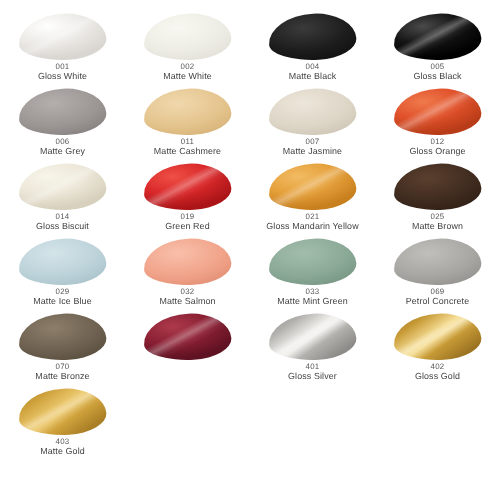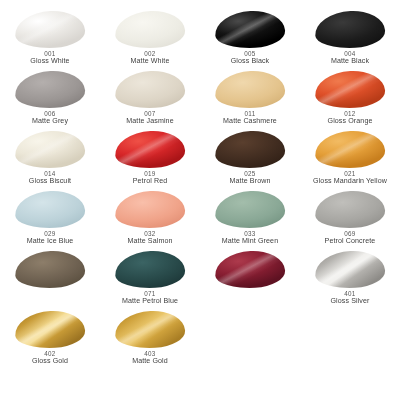--- a/index.html
+++ b/index.html
@@ -100,75 +100,75 @@
           <div class="sheen"></div>
         </div>
       </div>
       <div class="labels">
         <span class="code">002</span>
         <span class="name">Matte White</span>
       </div>
     </div>
     <div class="swatch-cell">
       <div class="blob-wrap">
+        <div class="blob" title="Matte Black" style="background: radial-gradient(95% 90% at 40% 30%, rgb(58, 58, 58) 0%, rgb(28, 28, 28) 55%, rgb(12, 12, 12) 100%);">
+          <div class="sheen"></div>
+        </div>
+      </div>
+      <div class="labels">
+        <span class="code">004</span>
+        <span class="name">Matte Black</span>
+      </div>
+    </div>
+    <div class="swatch-cell">
+      <div class="blob-wrap">
         <div class="blob" title="Gloss Black" style="background: radial-gradient(80% 70% at 34% 26%, rgb(74, 74, 74) 0%, rgb(20, 20, 20) 52%, rgb(0, 0, 0) 100%);">
           <div class="sheen" style="background: linear-gradient(155deg, rgba(255, 255, 255, 0) 38%, rgba(255, 255, 255, 0.3) 47%, rgba(255, 255, 255, 0.05) 55%, rgba(255, 255, 255, 0) 62%);"></div>
         </div>
       </div>
       <div class="labels">
         <span class="code">005</span>
         <span class="name">Gloss Black</span>
       </div>
     </div>
     <div class="swatch-cell">
       <div class="blob-wrap">
-        <div class="blob" title="Matte Black" style="background: radial-gradient(95% 90% at 40% 30%, rgb(58, 58, 58) 0%, rgb(28, 28, 28) 55%, rgb(12, 12, 12) 100%);">
-          <div class="sheen"></div>
-        </div>
-      </div>
-      <div class="labels">
-        <span class="code">004</span>
-        <span class="name">Matte Black</span>
-      </div>
-    </div>
-    <div class="swatch-cell">
-      <div class="blob-wrap">
         <div class="blob" title="Matte Grey" style="background: radial-gradient(95% 90% at 40% 30%, rgb(180, 175, 173) 0%, rgb(155, 150, 148) 55%, rgb(125, 120, 118) 100%);">
           <div class="sheen"></div>
         </div>
       </div>
       <div class="labels">
         <span class="code">006</span>
         <span class="name">Matte Grey</span>
       </div>
     </div>
     <div class="swatch-cell">
       <div class="blob-wrap">
+        <div class="blob" title="Matte Cashmere" style="background: radial-gradient(95% 90% at 40% 30%, rgb(240, 216, 173) 0%, rgb(228, 196, 141) 55%, rgb(208, 171, 110) 100%);">
+          <div class="sheen"></div>
+        </div>
+      </div>
+      <div class="labels">
+        <span class="code">011</span>
+        <span class="name">Matte Cashmere</span>
+      </div>
+    </div>
+    <div class="swatch-cell">
+      <div class="blob-wrap">
         <div class="blob" title="Matte Jasmine" style="background: radial-gradient(95% 90% at 40% 30%, rgb(236, 230, 218) 0%, rgb(221, 213, 198) 55%, rgb(200, 191, 174) 100%);">
           <div class="sheen"></div>
         </div>
       </div>
       <div class="labels">
         <span class="code">007</span>
         <span class="name">Matte Jasmine</span>
       </div>
     </div>
     <div class="swatch-cell">
       <div class="blob-wrap">
-        <div class="blob" title="Matte Cashmere" style="background: radial-gradient(95% 90% at 40% 30%, rgb(240, 216, 173) 0%, rgb(228, 196, 141) 55%, rgb(208, 171, 110) 100%);">
-          <div class="sheen"></div>
-        </div>
-      </div>
-      <div class="labels">
-        <span class="code">011</span>
-        <span class="name">Matte Cashmere</span>
-      </div>
-    </div>
-    <div class="swatch-cell">
-      <div class="blob-wrap">
         <div class="blob" title="Gloss Orange" style="background: radial-gradient(80% 70% at 34% 26%, rgb(240, 122, 77) 0%, rgb(224, 81, 42) 52%, rgb(185, 60, 24) 100%);">
           <div class="sheen" style="background: linear-gradient(155deg, rgba(255, 255, 255, 0) 38%, rgba(255, 255, 255, 0.3) 47%, rgba(255, 255, 255, 0.05) 55%, rgba(255, 255, 255, 0) 62%);"></div>
         </div>
       </div>
       <div class="labels">
         <span class="code">012</span>
         <span class="name">Gloss Orange</span>
       </div>
     </div>
     <div class="swatch-cell">
@@ -183,47 +183,47 @@
       </div>
     </div>
     <div class="swatch-cell">
       <div class="blob-wrap">
         <div class="blob" title="Gloss Red" style="background: radial-gradient(80% 70% at 34% 26%, rgb(239, 80, 70) 0%, rgb(217, 40, 42) 52%, rgb(171, 21, 24) 100%);">
           <div class="sheen" style="background: linear-gradient(155deg, rgba(255, 255, 255, 0) 38%, rgba(255, 255, 255, 0.3) 47%, rgba(255, 255, 255, 0.05) 55%, rgba(255, 255, 255, 0) 62%);"></div>
         </div>
       </div>
       <div class="labels">
         <span class="code">019</span>
-        <span class="name">Petrol Red</span>
+        <span class="name">Green Red</span>
+      </div>
+    </div>
+    <div class="swatch-cell">
+      <div class="blob-wrap">
+        <div class="blob" title="Gloss Mandarin Yellow" style="background: radial-gradient(80% 70% at 34% 26%, rgb(242, 187, 99) 0%, rgb(229, 160, 58) 52%, rgb(200, 127, 30) 100%);">
+          <div class="sheen" style="background: linear-gradient(155deg, rgba(255, 255, 255, 0) 38%, rgba(255, 255, 255, 0.3) 47%, rgba(255, 255, 255, 0.05) 55%, rgba(255, 255, 255, 0) 62%);"></div>
+        </div>
+      </div>
+      <div class="labels">
+        <span class="code">021</span>
+        <span class="name">Gloss Mandarin Yellow</span>
       </div>
     </div>
     <div class="swatch-cell">
       <div class="blob-wrap">
         <div class="blob" title="Matte Brown" style="background: radial-gradient(95% 90% at 40% 30%, rgb(90, 63, 46) 0%, rgb(63, 43, 31) 55%, rgb(42, 27, 18) 100%);">
           <div class="sheen"></div>
         </div>
       </div>
       <div class="labels">
         <span class="code">025</span>
         <span class="name">Matte Brown</span>
       </div>
     </div>
     <div class="swatch-cell">
       <div class="blob-wrap">
-        <div class="blob" title="Gloss Mandarin Yellow" style="background: radial-gradient(80% 70% at 34% 26%, rgb(242, 187, 99) 0%, rgb(229, 160, 58) 52%, rgb(200, 127, 30) 100%);">
-          <div class="sheen" style="background: linear-gradient(155deg, rgba(255, 255, 255, 0) 38%, rgba(255, 255, 255, 0.3) 47%, rgba(255, 255, 255, 0.05) 55%, rgba(255, 255, 255, 0) 62%);"></div>
-        </div>
-      </div>
-      <div class="labels">
-        <span class="code">021</span>
-        <span class="name">Gloss Mandarin Yellow</span>
-      </div>
-    </div>
-    <div class="swatch-cell">
-      <div class="blob-wrap">
         <div class="blob" title="Matte Ice Blue" style="background: radial-gradient(95% 90% at 40% 30%, rgb(212, 228, 233) 0%, rgb(188, 210, 217) 55%, rgb(162, 188, 197) 100%);">
           <div class="sheen"></div>
         </div>
       </div>
       <div class="labels">
         <span class="code">029</span>
         <span class="name">Matte Ice Blue</span>
       </div>
     </div>
     <div class="swatch-cell">
@@ -258,30 +258,23 @@
         <span class="code">069</span>
         <span class="name">Petrol Concrete</span>
       </div>
     </div>
     <div class="swatch-cell">
       <div class="blob-wrap">
         <div class="blob" title="Matte Bronze" style="background: radial-gradient(95% 90% at 40% 30%, rgb(141, 126, 106) 0%, rgb(109, 96, 80) 55%, rgb(81, 71, 55) 100%);">
           <div class="sheen"></div>
         </div>
       </div>
-    </div>
-    <div class="swatch-cell">
-      <div class="blob-wrap">
-        <div class="blob" title="Matte Petrol Blue" style="background: radial-gradient(95% 90% at 40% 30%, rgb(59, 100, 100) 0%, rgb(39, 72, 72) 55%, rgb(24, 47, 48) 100%);">
-          <div class="sheen"></div>
-        </div>
-      </div>
-      <div class="labels">
-        <span class="code">071</span>
-        <span class="name">Matte Petrol Blue</span>
+      <div class="labels">
+        <span class="code">070</span>
+        <span class="name">Matte Bronze</span>
       </div>
     </div>
     <div class="swatch-cell">
       <div class="blob-wrap">
         <div class="blob" title="Gloss Burgundy Red" style="background: radial-gradient(80% 70% at 34% 26%, rgb(173, 58, 76) 0%, rgb(138, 31, 51) 52%, rgb(95, 18, 34) 100%);">
           <div class="sheen" style="background: linear-gradient(155deg, rgba(255, 255, 255, 0) 38%, rgba(255, 255, 255, 0.3) 47%, rgba(255, 255, 255, 0.05) 55%, rgba(255, 255, 255, 0) 62%);"></div>
         </div>
       </div>
     </div>
     <div class="swatch-cell">

